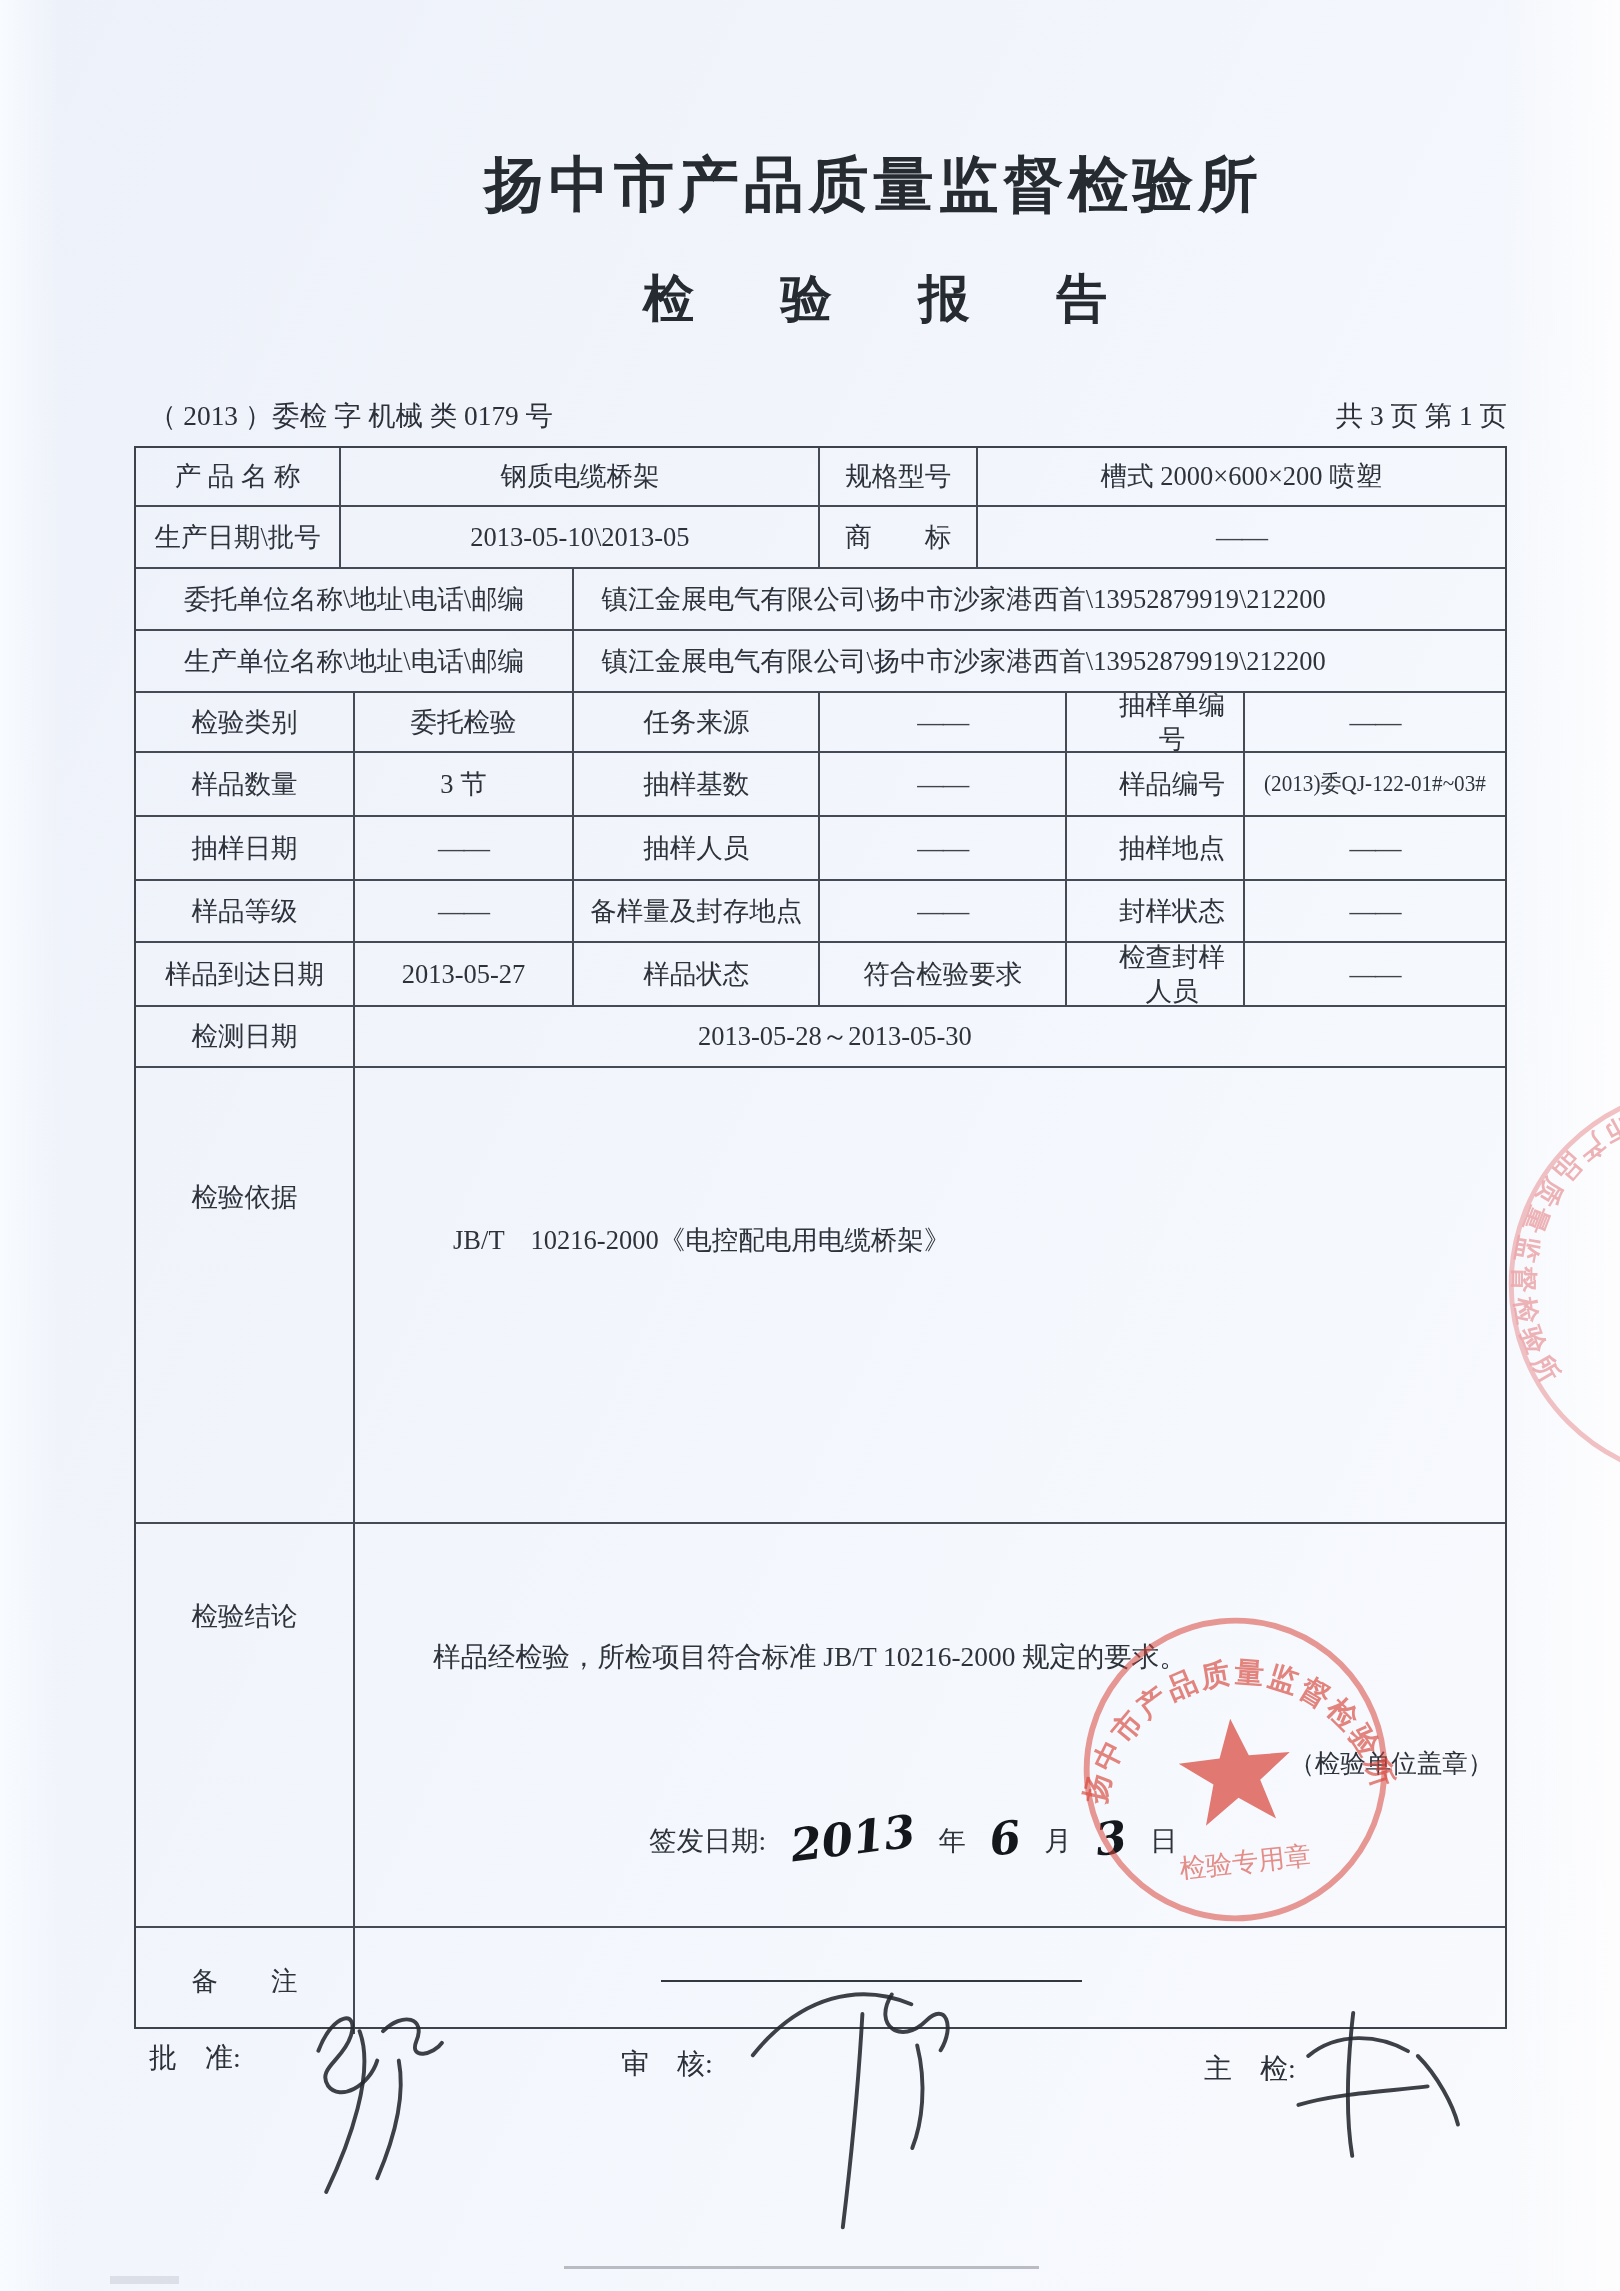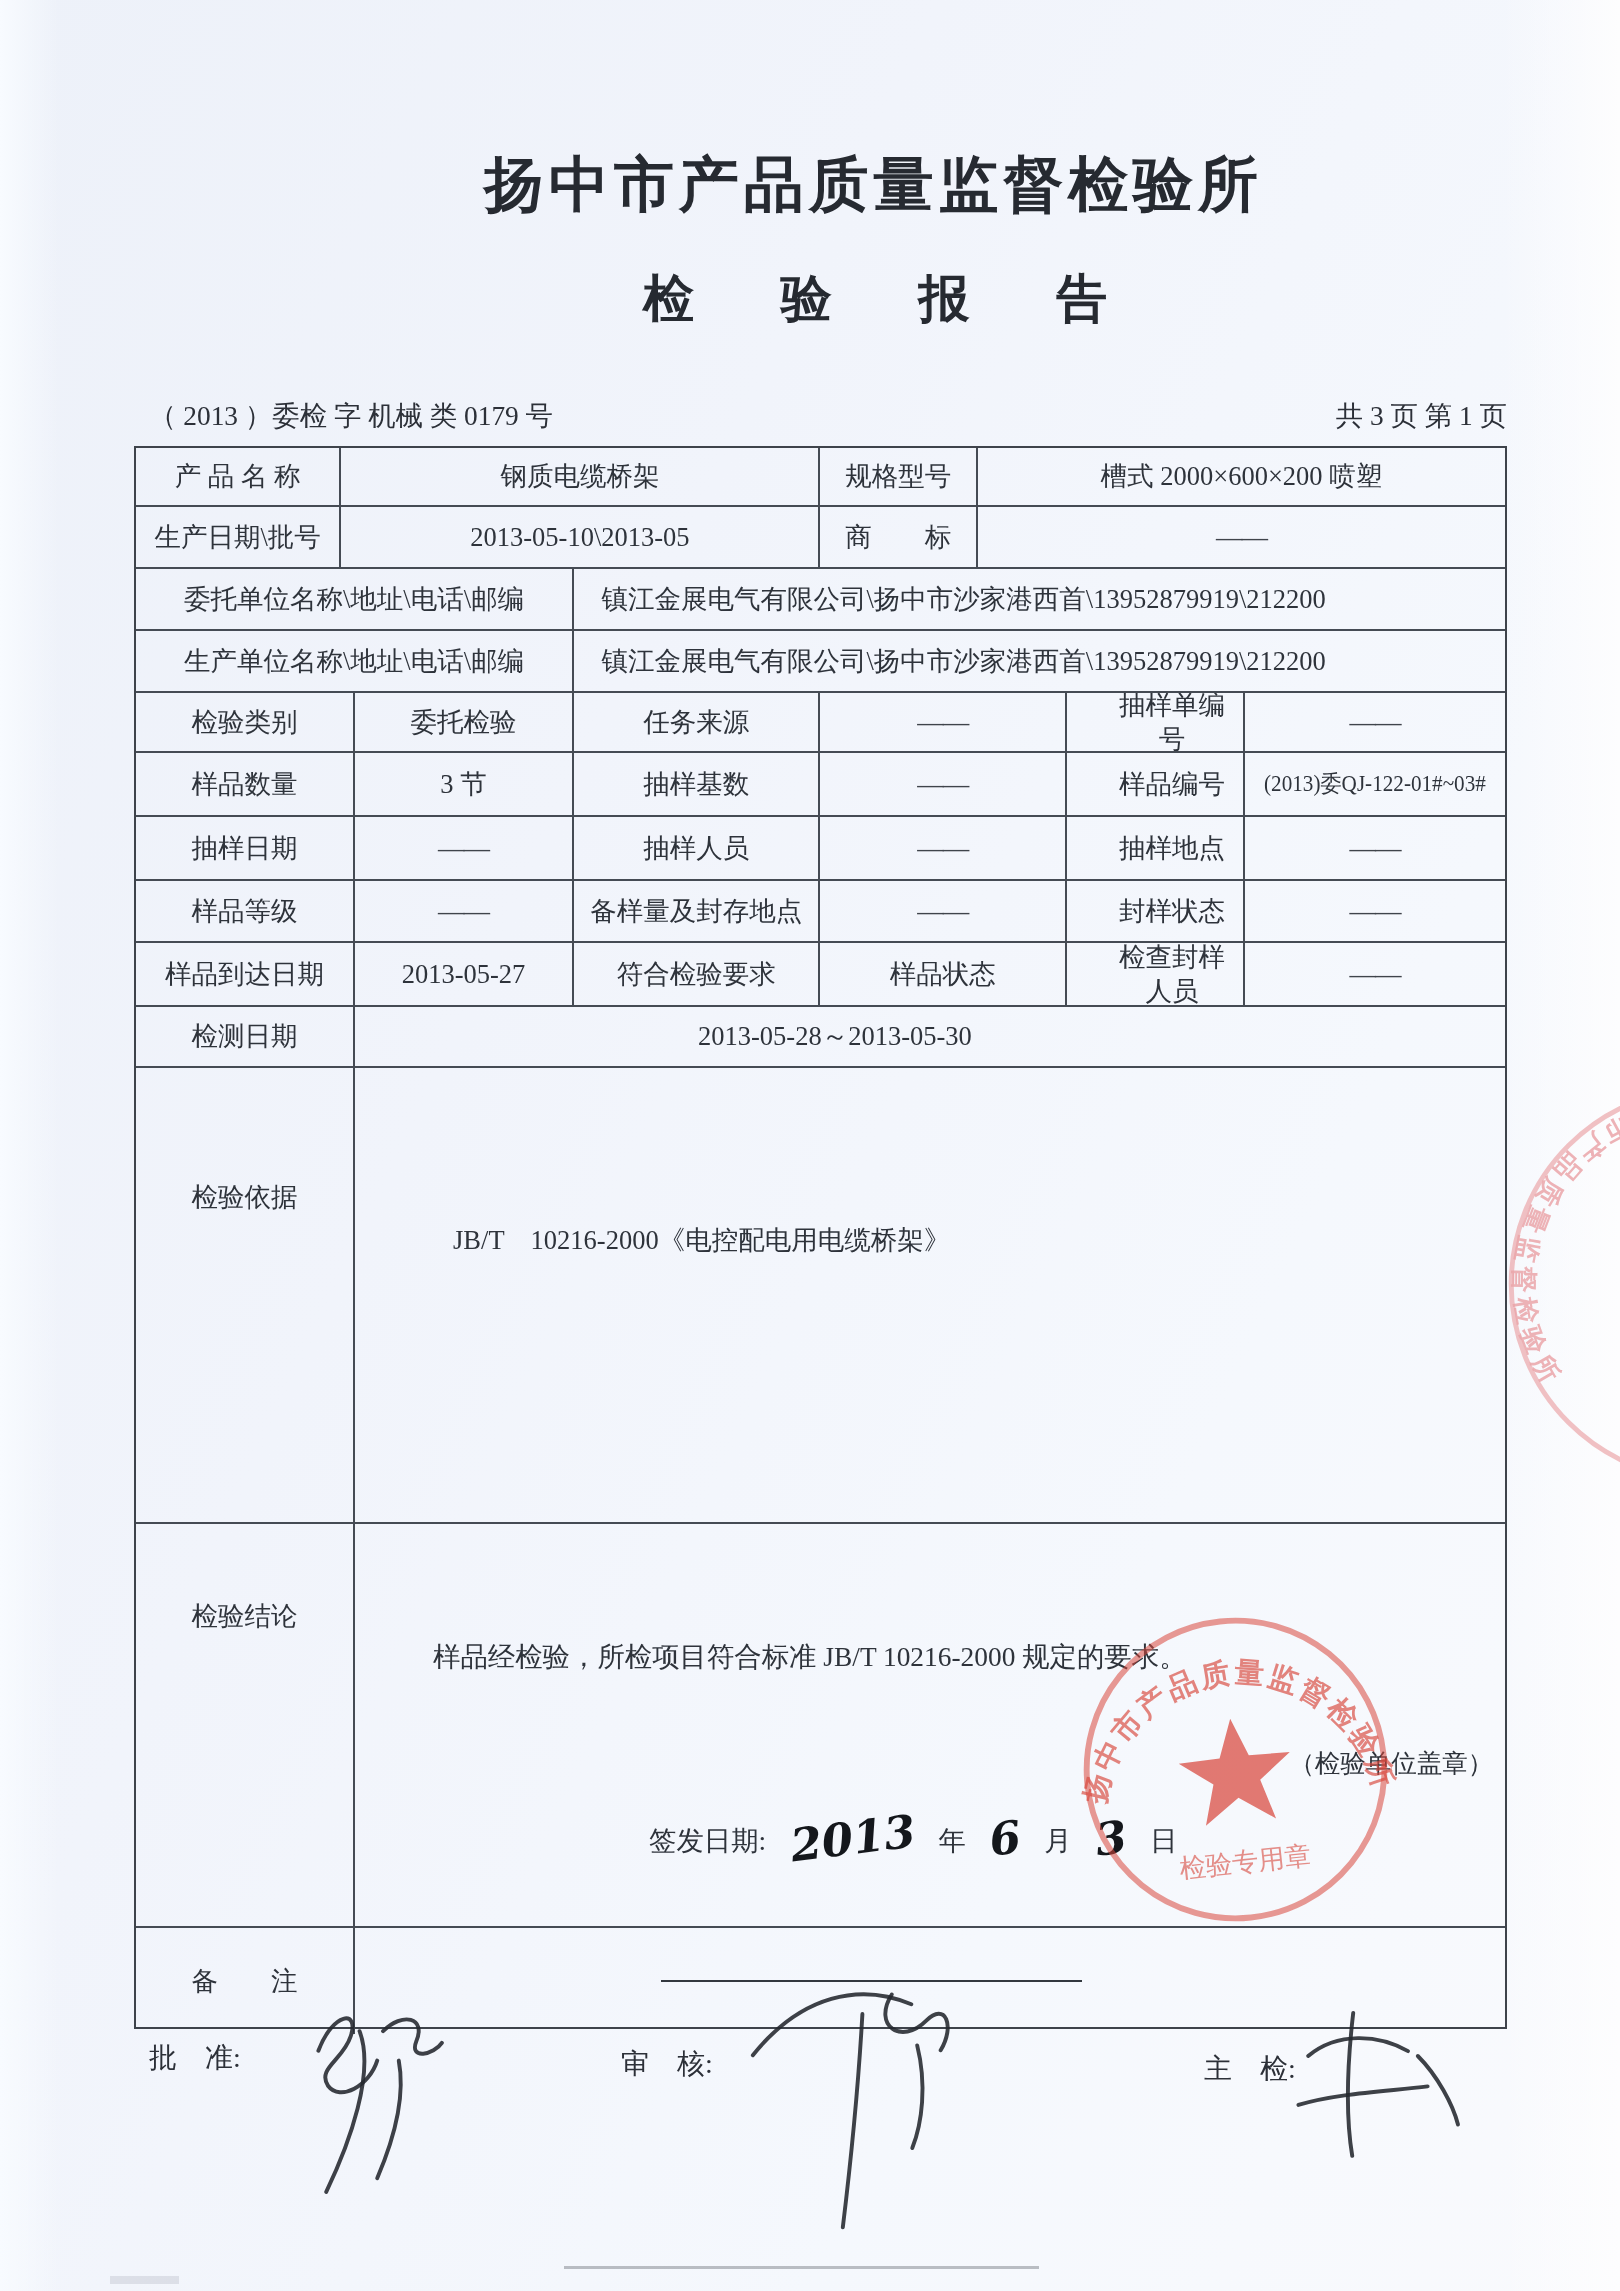--- a/index.html
+++ b/index.html
@@ -159,22 +159,22 @@
     <div class="cell g1 dash">——</div>
     <div class="cell g2">备样量及封存地点</div>
     <div class="cell g3 dash">——</div>
     <div class="cell g4">封样状态</div>
     <div class="cell g5 dash">——</div>
   </div>
 
   <div class="trow h65">
     <div class="cell g0">样品到达日期</div>
     <div class="cell g1">2013-05-27</div>
+    <div class="cell g2">样品状态</div>
     <div class="cell g3">符合检验要求</div>
-    <div class="cell g2">样品状态</div>
     <div class="cell g4">检查封样人员</div>
     <div class="cell g5 dash">——</div>
   </div>
 
   <div class="trow h62">
     <div class="cell w16">检测日期</div>
     <div class="cell w84 dates-value">2013-05-28～2013-05-30</div>
   </div>
 
   <div class="trow hbasis">

